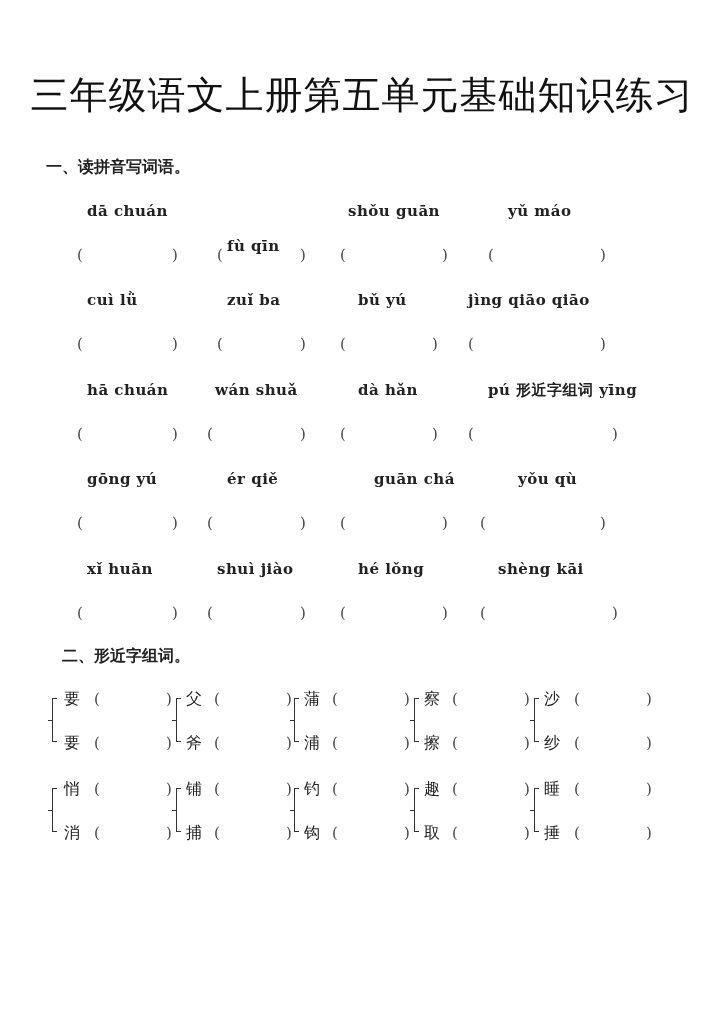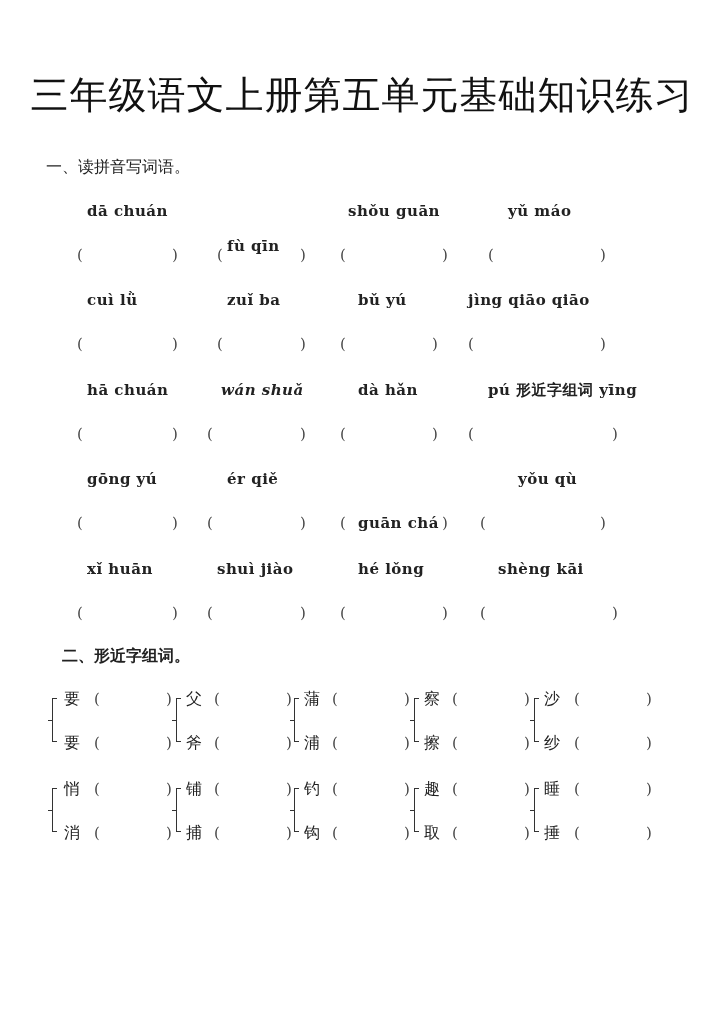--- a/index.html
+++ b/index.html
@@ -16,21 +16,21 @@
     .brace::before, .brace::after { content: ""; position: absolute; left: -1px; width: 5px; border-top: 1.3px solid #333; }
     .brace::before { top: 0; }
     .brace::after { bottom: 0; }
     .brace .tick { position: absolute; left: -5px; top: 50%; width: 4px; border-top: 1.3px solid #333; }
   </style>
 </head>
 <body>
 
 <div class="abs title">三年级语文上册第五单元基础知识练习</div>
 
-<div class="abs section" style="left:46px; top:157px;">一、读拼音写词语。</div>
+<div class="abs section" style="left:46px; top:157px;font-weight:bold;">一、读拼音写词语。</div>
 
 <div id="s1">
     <div class="abs pinyin" style="left: 87px; top: 202px;">dā  chuán</div>
     <div class="abs" style="left: 77px; top: 246px; width: 105px; height: 20px;">
       <span class="abs paren" style="left: 0px; top: 0px;">(</span>
       <span class="abs paren" style="left: 95px; top: 0px;">)</span>
     </div>
     <div class="abs pinyin" style="left: 227px; top: 202px; margin-top: 35px;">fù  qīn</div>
     <div class="abs" style="left: 217px; top: 246px; width: 93px; height: 20px;">
       <span class="abs paren" style="left: 0px; top: 0px;">(</span>
@@ -64,21 +64,21 @@
     <div class="abs pinyin" style="left: 468px; top: 291px; text-align: right;">jìng qiāo qiāo</div>
     <div class="abs" style="left: 468px; top: 335px; width: 142px; height: 20px;">
       <span class="abs paren" style="left: 0px; top: 0px;">(</span>
       <span class="abs paren" style="left: 132px; top: 0px;">)</span>
     </div>
     <div class="abs pinyin" style="left: 87px; top: 381px;">hā chuán</div>
     <div class="abs" style="left: 77px; top: 425px; width: 105px; height: 20px;">
       <span class="abs paren" style="left: 0px; top: 0px;">(</span>
       <span class="abs paren" style="left: 95px; top: 0px;">)</span>
     </div>
-    <div class="abs pinyin" style="left: 221px; top: 381px; font-style: italic;">wán shuǎ</div>
+    <div class="abs pinyin" style="left: 215px; top: 381px;">wán shuǎ</div>
     <div class="abs" style="left: 207px; top: 425px; width: 103px; height: 20px;">
       <span class="abs paren" style="left: 0px; top: 0px;">(</span>
       <span class="abs paren" style="left: 93px; top: 0px;">)</span>
     </div>
     <div class="abs pinyin" style="left: 358px; top: 381px;">dà  hǎn</div>
     <div class="abs" style="left: 340px; top: 425px; width: 102px; height: 20px;">
       <span class="abs paren" style="left: 0px; top: 0px;">(</span>
       <span class="abs paren" style="left: 92px; top: 0px;">)</span>
     </div>
     <div class="abs pinyin" style="left: 488px; top: 381px;">pú 形近字组词 yīng</div>
@@ -89,21 +89,21 @@
     <div class="abs pinyin" style="left: 87px; top: 470px;">gōng  yú</div>
     <div class="abs" style="left: 77px; top: 514px; width: 105px; height: 20px;">
       <span class="abs paren" style="left: 0px; top: 0px;">(</span>
       <span class="abs paren" style="left: 95px; top: 0px;">)</span>
     </div>
     <div class="abs pinyin" style="left: 227px; top: 470px;">ér  qiě</div>
     <div class="abs" style="left: 207px; top: 514px; width: 103px; height: 20px;">
       <span class="abs paren" style="left: 0px; top: 0px;">(</span>
       <span class="abs paren" style="left: 93px; top: 0px;">)</span>
     </div>
-    <div class="abs pinyin" style="left: 358px; top: 470px; margin-top: 44px;">guān  chá</div>
+    <div class="abs pinyin" style="left: 374px; top: 470px;">guān  chá</div>
     <div class="abs" style="left: 340px; top: 514px; width: 112px; height: 20px;">
       <span class="abs paren" style="left: 0px; top: 0px;">(</span>
       <span class="abs paren" style="left: 102px; top: 0px;">)</span>
     </div>
     <div class="abs pinyin" style="left: 518px; top: 470px;">yǒu  qù</div>
     <div class="abs" style="left: 480px; top: 514px; width: 130px; height: 20px;">
       <span class="abs paren" style="left: 0px; top: 0px;">(</span>
       <span class="abs paren" style="left: 120px; top: 0px;">)</span>
     </div>
     <div class="abs pinyin" style="left: 87px; top: 560px;">xǐ  huān</div>

